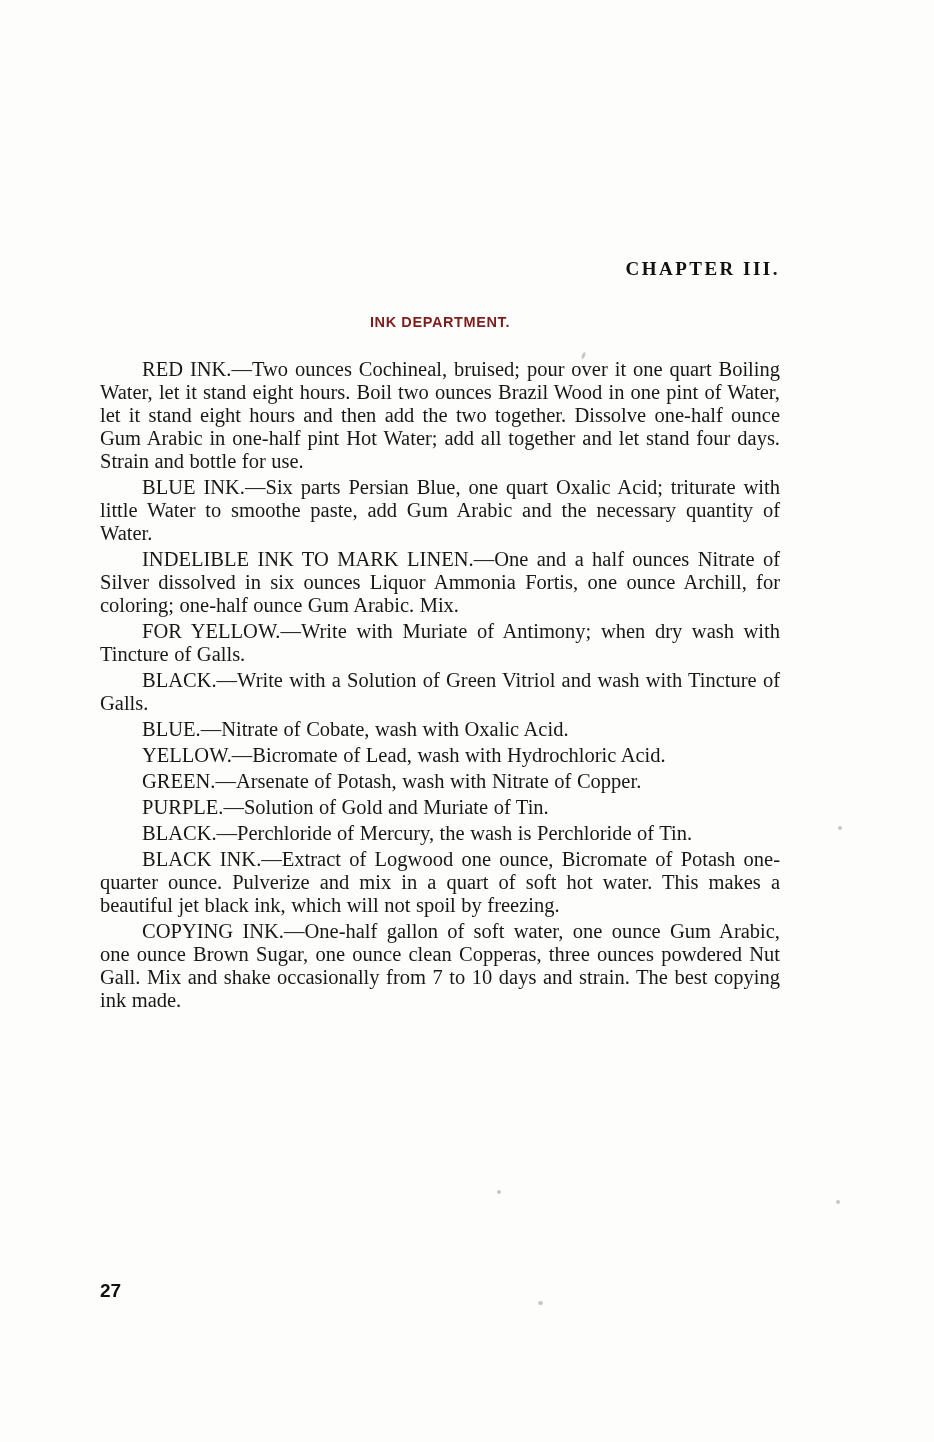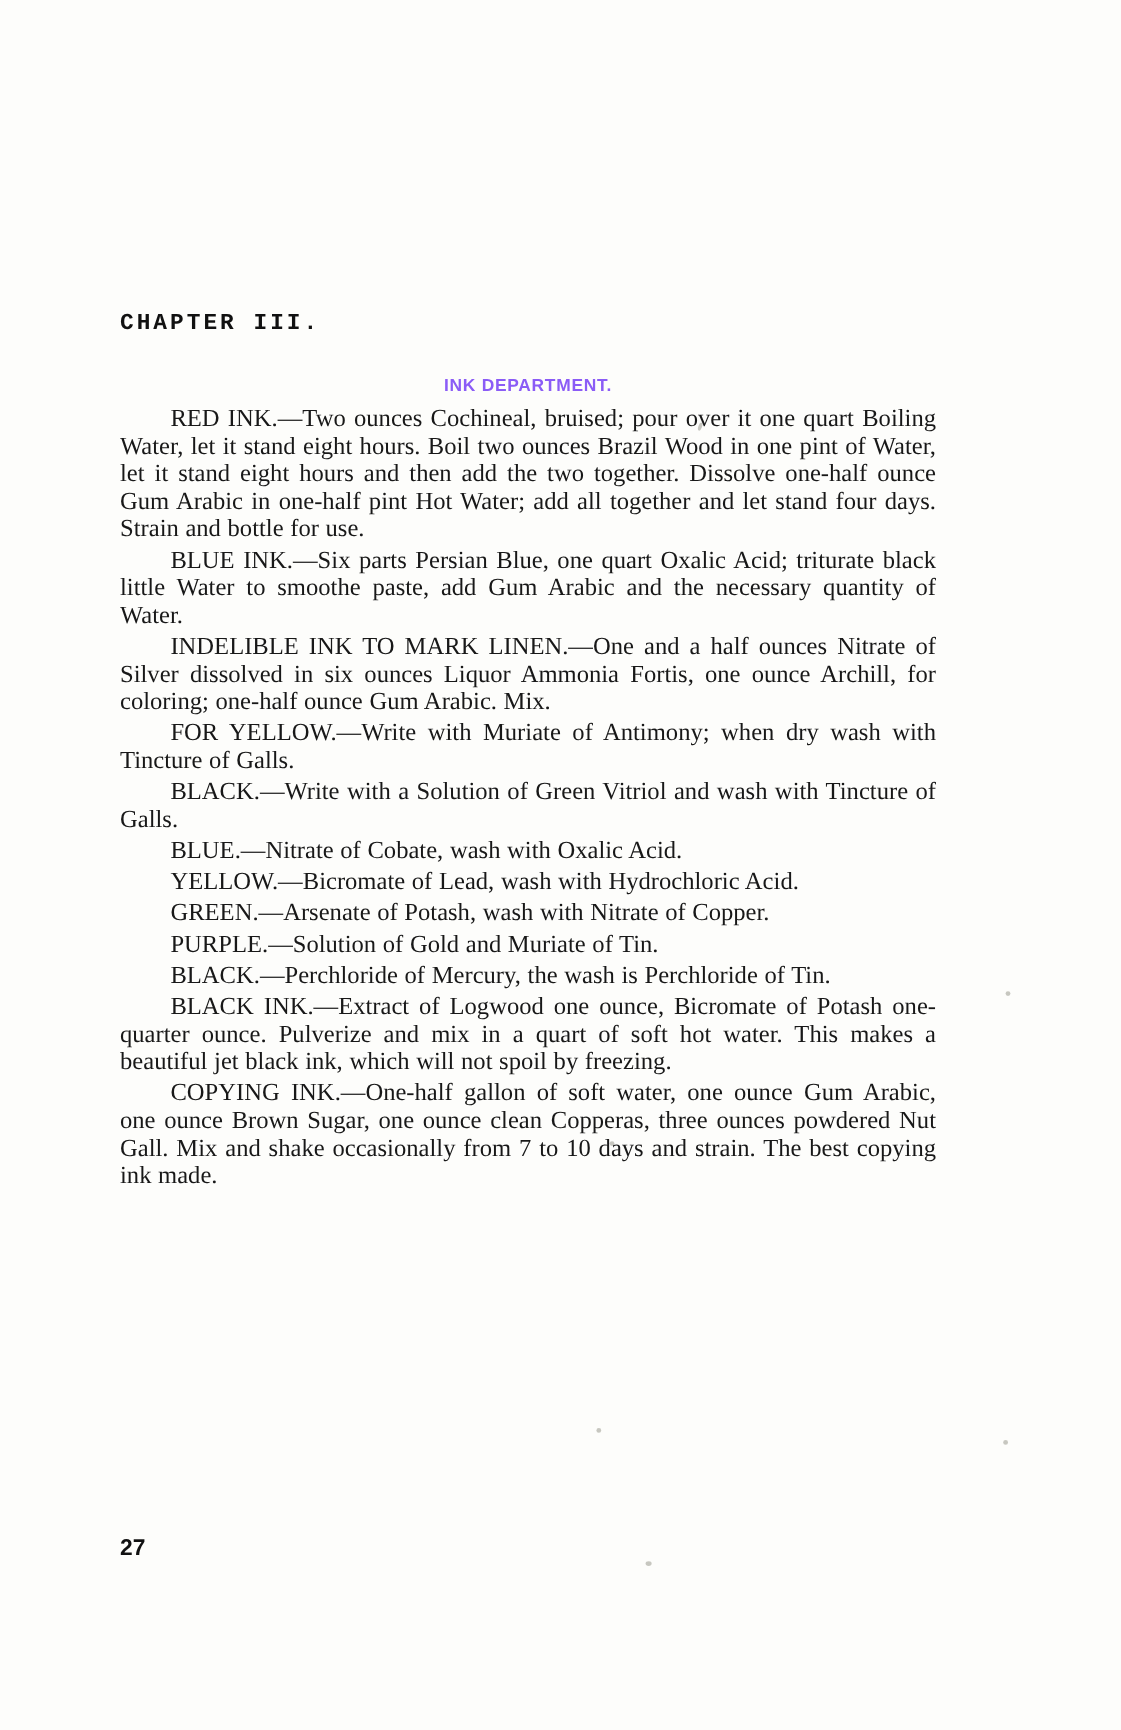--- a/index.html
+++ b/index.html
@@ -22,36 +22,36 @@
     height: 1442px;
     background: #fdfdfb;
   }
   .content {
     position: absolute;
     left: 100px;
     top: 258px;
     width: 680px;
   }
   .chapter-title {
-    text-align: left;
-    font-family: Liberation Mono, monospace;
+    text-align: right;
+    font-family: Liberation Serif, serif;
     font-weight: bold;
     font-size: 19px;
     letter-spacing: 2.5px;
     color: #111;
     margin: 0 0 34px 0;
   }
   .section-title {
     text-align: center;
     font-family: "Liberation Sans", sans-serif;
     font-weight: bold;
     font-size: 14.5px;
     letter-spacing: 0.6px;
-    color: #8b5cf6;
-    margin: 0 0 8px 0;
+    color: #7f1d1d;
+    margin: 0 0 28px 0;
   }
   p.para {
     margin: 0 0 3px 0;
     font-size: 20.5px;
     line-height: 23px;
     text-align: justify;
     text-indent: 42px;
     color: #181818;
     word-spacing: 0.4px;
   }
@@ -84,21 +84,21 @@
   <div class="speck" style="left:508px; top:951px; width:4px; height:4px;"></div>
   <div class="speck" style="left:497px; top:1190px; width:4px; height:4px;"></div>
   <div class="speck" style="left:538px; top:1301px; width:5px; height:4px;"></div>
 
   <div class="content">
 
     <h1 class="chapter-title">CHAPTER  III.</h1>
     <h2 class="section-title">INK DEPARTMENT.</h2>
 
     <p class="para">RED INK.—Two ounces Cochineal, bruised; pour over it one quart Boiling Water, let it stand eight hours.  Boil two ounces Brazil Wood in one pint of Water, let it stand eight hours and then add the two together.  Dissolve one-half ounce Gum Arabic in one-half pint Hot Water; add all together and let stand four days.  Strain and bottle for use.</p>
-    <p class="para">BLUE INK.—Six parts Persian Blue, one quart Oxalic Acid; triturate black little Water to smoothe paste, add Gum Arabic and the necessary quantity of Water.</p>
+    <p class="para">BLUE INK.—Six parts Persian Blue, one quart Oxalic Acid; triturate with little Water to smoothe paste, add Gum Arabic and the necessary quantity of Water.</p>
     <p class="para">INDELIBLE INK TO MARK LINEN.—One and a half ounces Nitrate of Silver dissolved in six ounces Liquor Ammonia Fortis, one ounce Archill, for coloring; one-half ounce Gum Arabic.  Mix.</p>
     <p class="para">FOR YELLOW.—Write with Muriate of Antimony; when dry wash with Tincture of Galls.</p>
     <p class="para">BLACK.—Write with a Solution of Green Vitriol and wash with Tincture of Galls.</p>
     <p class="para">BLUE.—Nitrate of Cobate, wash with Oxalic Acid.</p>
     <p class="para">YELLOW.—Bicromate of Lead, wash with Hydrochloric Acid.</p>
     <p class="para">GREEN.—Arsenate of Potash, wash with Nitrate of Copper.</p>
     <p class="para">PURPLE.—Solution of Gold and Muriate of Tin.</p>
     <p class="para">BLACK.—Perchloride of Mercury, the wash is Perchloride of Tin.</p>
     <p class="para">BLACK INK.—Extract of Logwood one ounce, Bicromate of Potash one-quarter ounce.  Pulverize and mix in a quart of soft hot water. This makes a beautiful jet black ink, which will not spoil by freezing.</p>
     <p class="para">COPYING INK.—One-half gallon of soft water, one ounce Gum Arabic, one ounce Brown Sugar, one ounce clean Copperas, three ounces powdered Nut Gall.  Mix and shake occasionally from 7 to 10 days and strain.  The best copying ink made.</p>

